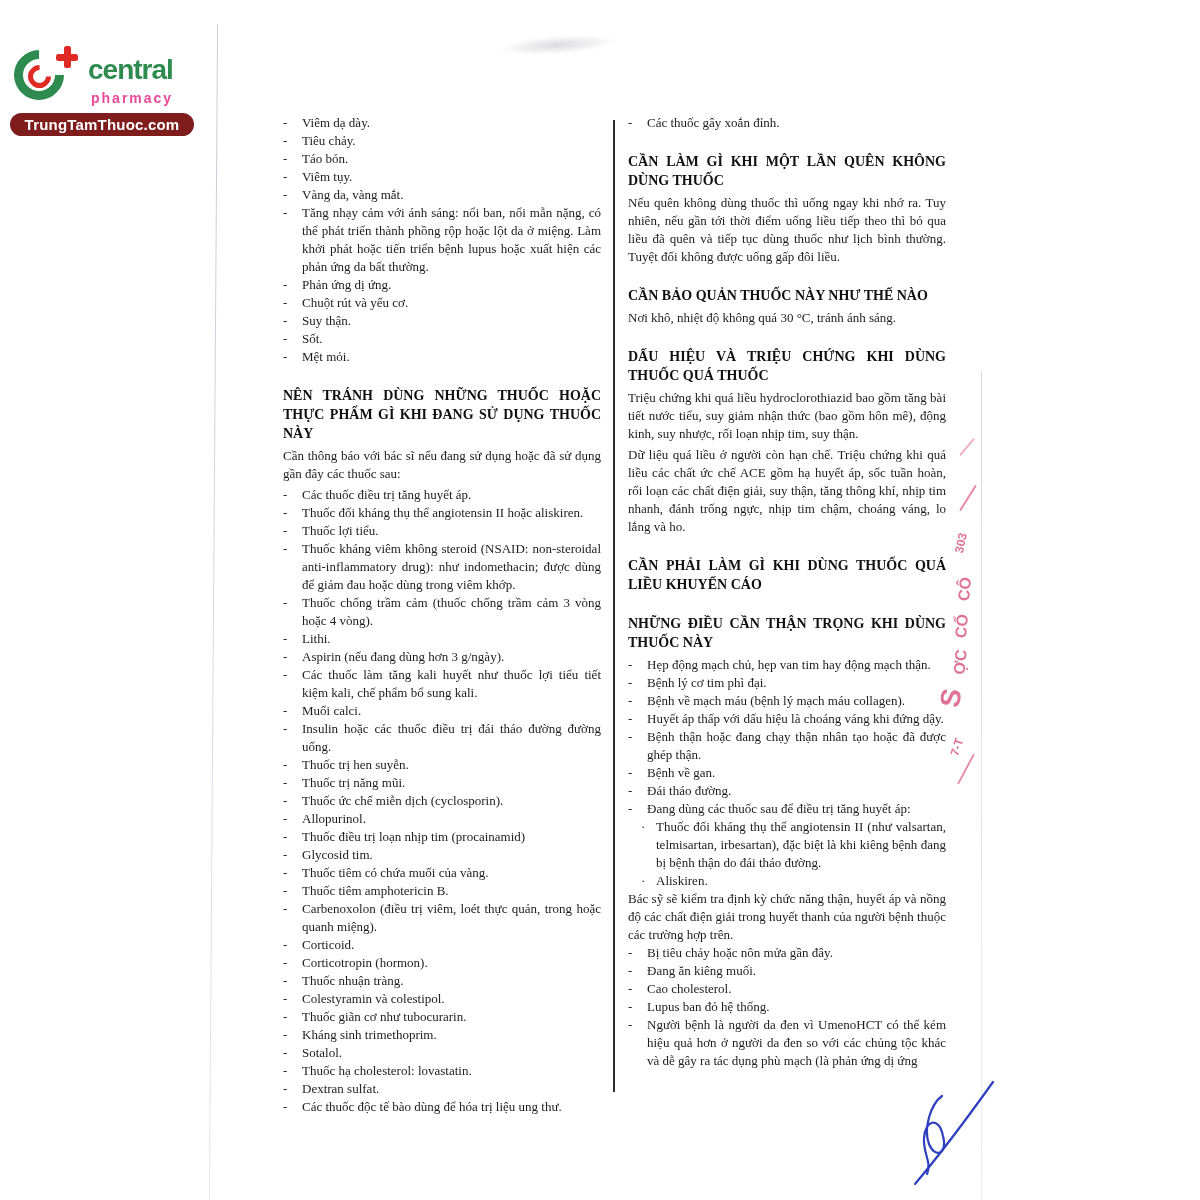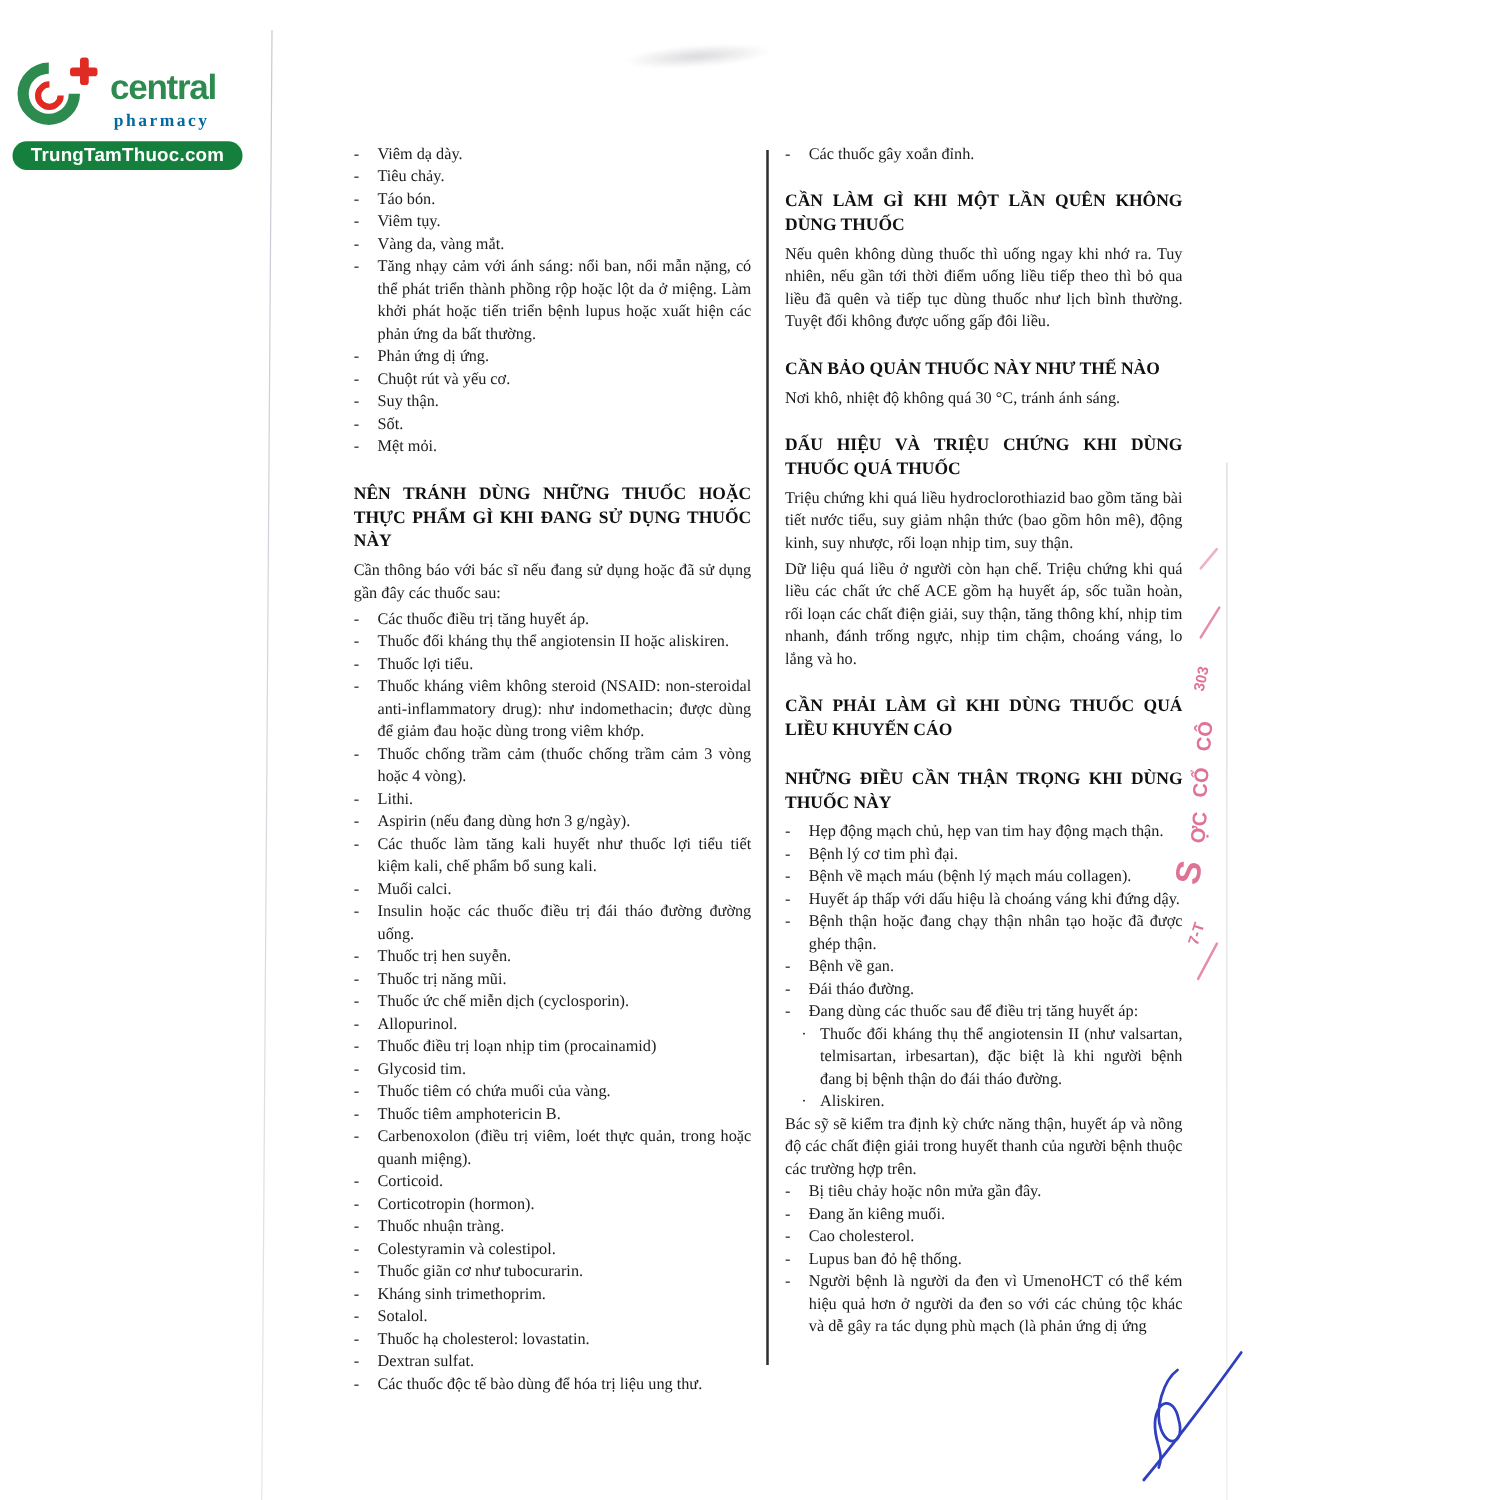--- a/index.html
+++ b/index.html
@@ -22,23 +22,23 @@
   #logo .mark{position:absolute;left:6px;top:24px;width:50px;height:50px;}
   #logo .ring-outer{position:absolute;left:0;top:0;width:32px;height:32px;
     border:9px solid #2e8b4f;border-radius:50%;border-top-color:transparent;transform:rotate(45deg);}
   #logo .ring-inner{position:absolute;left:14px;top:15px;width:13px;height:13px;
     border:5px solid #e02a24;border-radius:50%;border-top-color:transparent;transform:rotate(45deg);}
   #logo .cross{position:absolute;left:42px;top:-4px;width:22px;height:22px;}
   #logo .cross::before{content:"";position:absolute;left:8px;top:0;width:7px;height:22px;background:#e02a24;border-radius:2.5px;}
   #logo .cross::after{content:"";position:absolute;left:0;top:8px;width:22px;height:7px;background:#e02a24;border-radius:2.5px;}
   #logo .brand{position:absolute;left:80px;top:26px;font-family:"Liberation Sans",sans-serif;
     font-weight:bold;font-size:28px;line-height:35px;color:#2e8b4f;letter-spacing:-1px;}
-  #logo .brand-sub{position:absolute;left:83px;top:64px;font-family:Liberation Serif, serif;
-    font-weight:bold;font-size:14px;color:#0369a1;letter-spacing:2px;}
-  #logo .banner{position:absolute;left:2px;top:87px;width:184px;height:23px;background:#15803d;
+  #logo .brand-sub{position:absolute;left:83px;top:64px;font-family:Liberation Sans, sans-serif;
+    font-weight:bold;font-size:14px;color:#ec4899;letter-spacing:2px;}
+  #logo .banner{position:absolute;left:2px;top:87px;width:184px;height:23px;background:#7f1d1d;
     border-radius:12px;color:#fff;font-family:"Liberation Sans",sans-serif;font-weight:bold;
     font-size:15px;line-height:23px;text-align:center;letter-spacing:.2px;}
   
   .col{position:absolute;top:114px;width:318px;font-size:13px;line-height:18px;text-align:justify;}
   #left-col{left:283px;}
   #right-col{left:628px;}
   #divider{position:absolute;left:613px;top:120px;width:2px;height:972px;background:#2e2e2e;}
   ul.doc-list{list-style:none;margin:0;padding:0;}
   .doc-item{display:flex;}
   .doc-item .marker{flex:0 0 19px;width:19px;}
@@ -290,21 +290,21 @@
       <li class="doc-item">
         <span class="marker">-</span>
         <span class="txt">Đái tháo đường.</span>
       </li>
       <li class="doc-item">
         <span class="marker">-</span>
         <span class="txt">Đang dùng các thuốc sau để điều trị tăng huyết áp:</span>
       </li>
       <li class="doc-item sub">
         <span class="marker">·</span>
-        <span class="txt">Thuốc đối kháng thụ thể angiotensin II (như valsartan, telmisartan, irbesartan), đặc biệt là khi người bệnh đang bị bệnh thận do đái tháo đường.</span>
+        <span class="txt">Thuốc đối kháng thụ thể angiotensin II (như valsartan, telmisartan, irbesartan), đặc biệt là khi kiêng bệnh đang bị bệnh thận do đái tháo đường.</span>
       </li>
       <li class="doc-item sub">
         <span class="marker">·</span>
         <span class="txt">Aliskiren.</span>
       </li>
       <li class="doc-item note">
         <span class="marker"></span>
         <span class="txt">Bác sỹ sẽ kiểm tra định kỳ chức năng thận, huyết áp và nồng độ các chất điện giải trong huyết thanh của người bệnh thuộc các trường hợp trên.</span>
       </li>
       <li class="doc-item">

